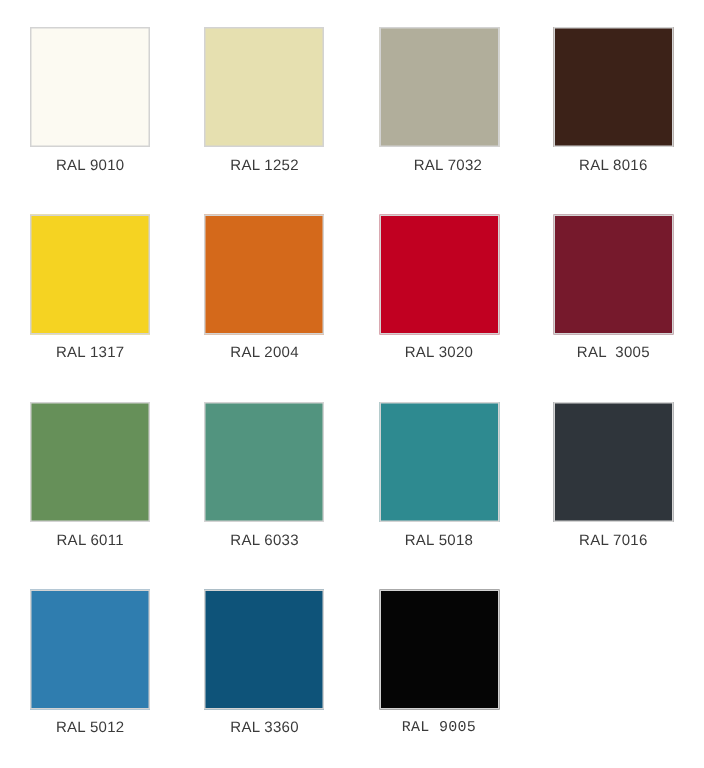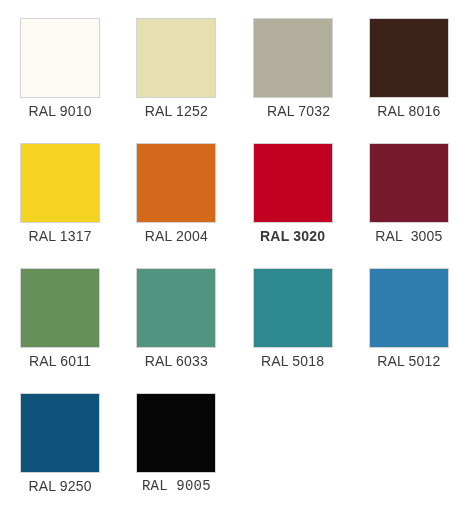--- a/index.html
+++ b/index.html
@@ -34,21 +34,21 @@
 
   .swatch-chip {
     width: 80px;
     height: 80px;
     border: 1px solid #d3d3d3;
     box-sizing: border-box;
   }
 
   .swatch-label {
     margin-top: 7px;
-    font-size: 14px;
+    font-size: 10px;
     color: #3a3a3a;
     letter-spacing: 0.2px;
     white-space: pre;
     text-align: center;
     line-height: 12px;
   }
 </style>
 </head>
 <body style="background: rgb(255, 255, 255);">
 
@@ -72,43 +72,47 @@
     <div class="swatch-cell">
       <div class="swatch-chip" style="background: rgb(245, 211, 34); border-color: rgb(211, 211, 211);"></div>
       <div class="swatch-label" style="color: rgb(58, 58, 58);">RAL 1317</div>
     </div>
     <div class="swatch-cell">
       <div class="swatch-chip" style="background: rgb(212, 105, 27); border-color: rgb(211, 211, 211);"></div>
       <div class="swatch-label" style="color: rgb(58, 58, 58);">RAL 2004</div>
     </div>
     <div class="swatch-cell">
       <div class="swatch-chip" style="background: rgb(193, 0, 33); border-color: rgb(211, 211, 211);"></div>
-      <div class="swatch-label" style="color: rgb(58, 58, 58); font-weight: bold;">RAL 3020</div>
+      <div class="swatch-label" style="color: rgb(58, 58, 58);">RAL 3020</div>
     </div>
     <div class="swatch-cell">
       <div class="swatch-chip" style="background: rgb(118, 25, 44); border-color: rgb(211, 211, 211);"></div>
       <div class="swatch-label" style="color: rgb(58, 58, 58);">RAL  3005</div>
     </div>
     <div class="swatch-cell">
       <div class="swatch-chip" style="background: rgb(102, 144, 89); border-color: rgb(211, 211, 211);"></div>
       <div class="swatch-label" style="color: rgb(58, 58, 58);">RAL 6011</div>
     </div>
     <div class="swatch-cell">
       <div class="swatch-chip" style="background: rgb(82, 148, 127); border-color: rgb(211, 211, 211);"></div>
       <div class="swatch-label" style="color: rgb(58, 58, 58);">RAL 6033</div>
     </div>
     <div class="swatch-cell">
       <div class="swatch-chip" style="background: rgb(46, 138, 144); border-color: rgb(211, 211, 211);"></div>
       <div class="swatch-label" style="color: rgb(58, 58, 58);">RAL 5018</div>
     </div>
     <div class="swatch-cell">
+      <div class="swatch-chip" style="background: rgb(47, 53, 59); border-color: rgb(211, 211, 211);"></div>
+      <div class="swatch-label" style="color: rgb(58, 58, 58);">RAL 7016</div>
+    </div>
+    <div class="swatch-cell">
       <div class="swatch-chip" style="background: rgb(47, 125, 175); border-color: rgb(211, 211, 211);"></div>
       <div class="swatch-label" style="color: rgb(58, 58, 58);">RAL 5012</div>
     </div>
     <div class="swatch-cell">
       <div class="swatch-chip" style="background: rgb(14, 83, 121); border-color: rgb(211, 211, 211);"></div>
-      <div class="swatch-label" style="color: rgb(58, 58, 58);">RAL 9250</div>
+      <div class="swatch-label" style="color: rgb(58, 58, 58);">RAL 3360</div>
     </div>
     <div class="swatch-cell">
       <div class="swatch-chip" style="background: rgb(5, 5, 5); border-color: rgb(211, 211, 211);"></div>
       <div class="swatch-label" style="color: rgb(58, 58, 58); font-family: Liberation Mono, monospace;">RAL 9005</div>
     </div>
   </div>
 
 </body></html>

